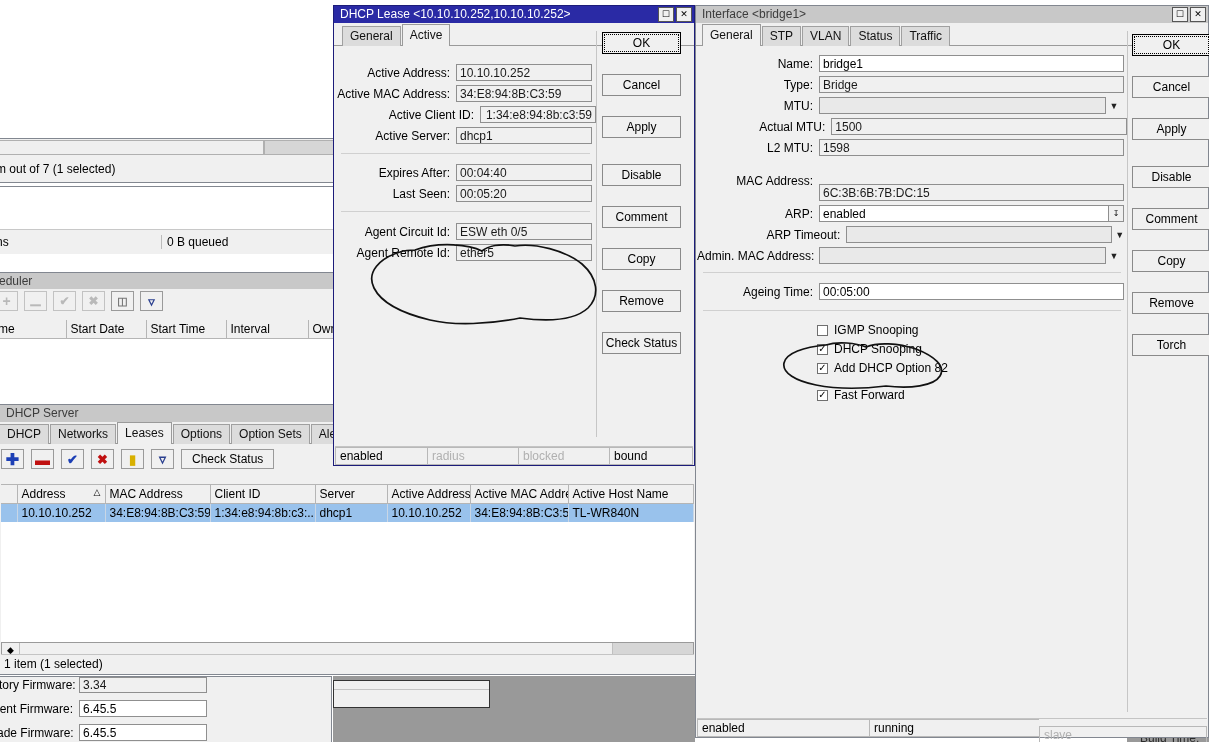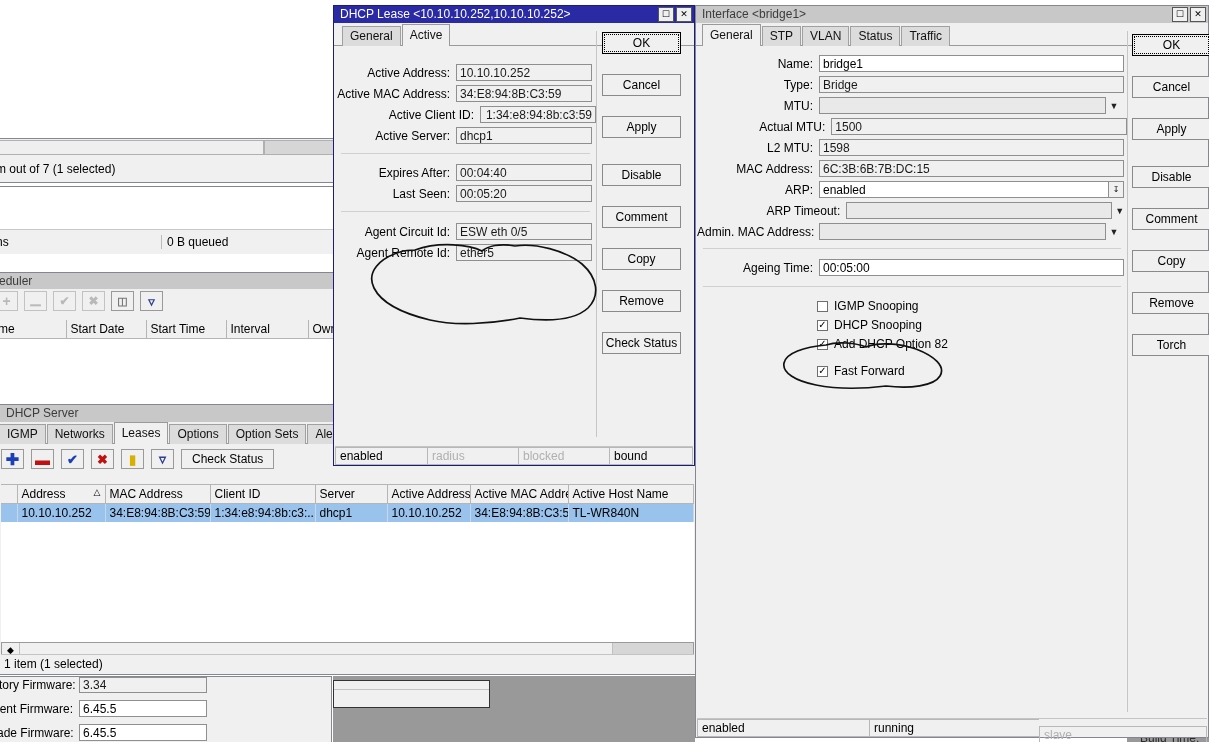--- a/index.html
+++ b/index.html
@@ -134,21 +134,21 @@
 </div>
 <div style="position:absolute;left:1140px;top:731px;font-size:12px;color:#2b2b2b;">Build Time:</div>
 <div style="position:absolute;left:1105px;top:712px;width:104px;height:17px;background:#f0f0f0;border:1px solid #9a9a9a;box-sizing:border-box;"></div>
 
 <div class="win" style="left:-8px;top:404px;width:704px;height:271px;">
   <div class="titlebar inactive">
     <span class="title-text" style="padding-left:7px;">DHCP Server</span>
   </div>
 
   <div class="tabstrip" style="height:22px;">
-    <div class="tab">IGMP</div>
+    <div class="tab">DHCP</div>
     <div class="tab">Networks</div>
     <div class="tab sel">Leases</div>
     <div class="tab">Options</div>
     <div class="tab">Option Sets</div>
     <div class="tab">Alerts</div>
   </div>
 
   <div class="ttb" style="gap:7px;padding-left:8px;margin-top:3px;">
     <div class="ticon" style="color:#1c3fb5;font-size:16px;">✚</div>
     <div class="ticon" style="color:#c01010;font-size:15px;">▬</div>
@@ -249,21 +249,21 @@
       <div class="fld ro" style="width:305px;">1500</div>
     </div>
 
     <div class="form-row">
       <div class="lbl" style="width:116px;">L2 MTU:</div>
       <div class="fld ro" style="width:305px;">1598</div>
     </div>
 
     <div class="form-row">
       <div class="lbl" style="width:116px;">MAC Address:</div>
-      <div class="fld ro" style="width:305px;">6C:3B:6B:7B:DC:15</div>
+      <div class="fld ro" style="width:305px;margin-top:24px;">6C:3B:6B:7B:DC:15</div>
     </div>
 
     <div class="form-row">
       <div class="lbl" style="width:116px;">ARP:</div>
       <div class="fld" style="width:290px;">enabled</div>
       <div class="arrow">↧</div>
     </div>
 
     <div class="form-row">
       <div class="lbl" style="width:116px;padding-left:36px;">ARP Timeout:</div>

